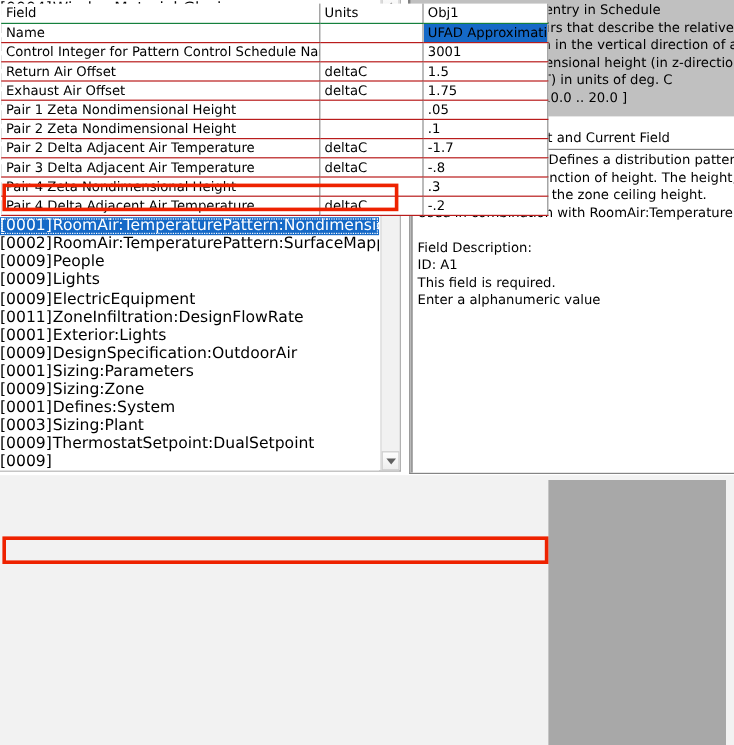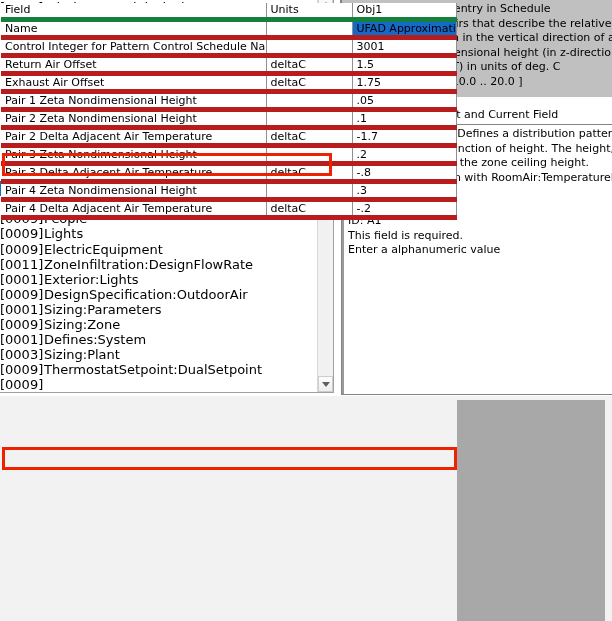--- a/index.html
+++ b/index.html
@@ -200,24 +200,24 @@
     border: 1px solid #8f8f8f;
     border-top: none;
     border-left: none;
     white-space: nowrap;
     overflow: hidden;
     box-sizing: border-box;
     color: #000;
   }
   #field-table thead th {
     background: #ffffff;
-    border-bottom: 5px solid #15803d;
+    border-bottom: 1px solid #15803d;
   }
   #field-table tbody td {
-    border-bottom: 5px solid #b91c1c;
+    border-bottom: 1px solid #b91c1c;
     border-right: 1px solid #8f8f8f;
   }
   #field-table tbody td:last-child { border-right: 1px solid #8f8f8f; }
   .f-blue { color: #1111cc; }
   .f-black { color: #000000; }
   td.val-selected {
     background: #1569c7;
     color: #ffffff;
   }
 
@@ -346,25 +346,20 @@
         <td class="f-blue">Pair 2 Zeta Nondimensional Height</td>
         <td></td>
         <td>.1</td>
       </tr>
       <tr>
         <td class="f-blue">Pair 2 Delta Adjacent Air Temperature</td>
         <td>deltaC</td>
         <td>-1.7</td>
       </tr>
       <tr>
-        <td class="f-black">Pair 3 Zeta Nondimensional Height</td>
-        <td></td>
-        <td>.2</td>
-      </tr>
-      <tr>
         <td class="f-black">Pair 3 Delta Adjacent Air Temperature</td>
         <td>deltaC</td>
         <td>-.8</td>
       </tr>
       <tr>
         <td class="f-black">Pair 4 Zeta Nondimensional Height</td>
         <td></td>
         <td>.3</td>
       </tr>
       <tr>

